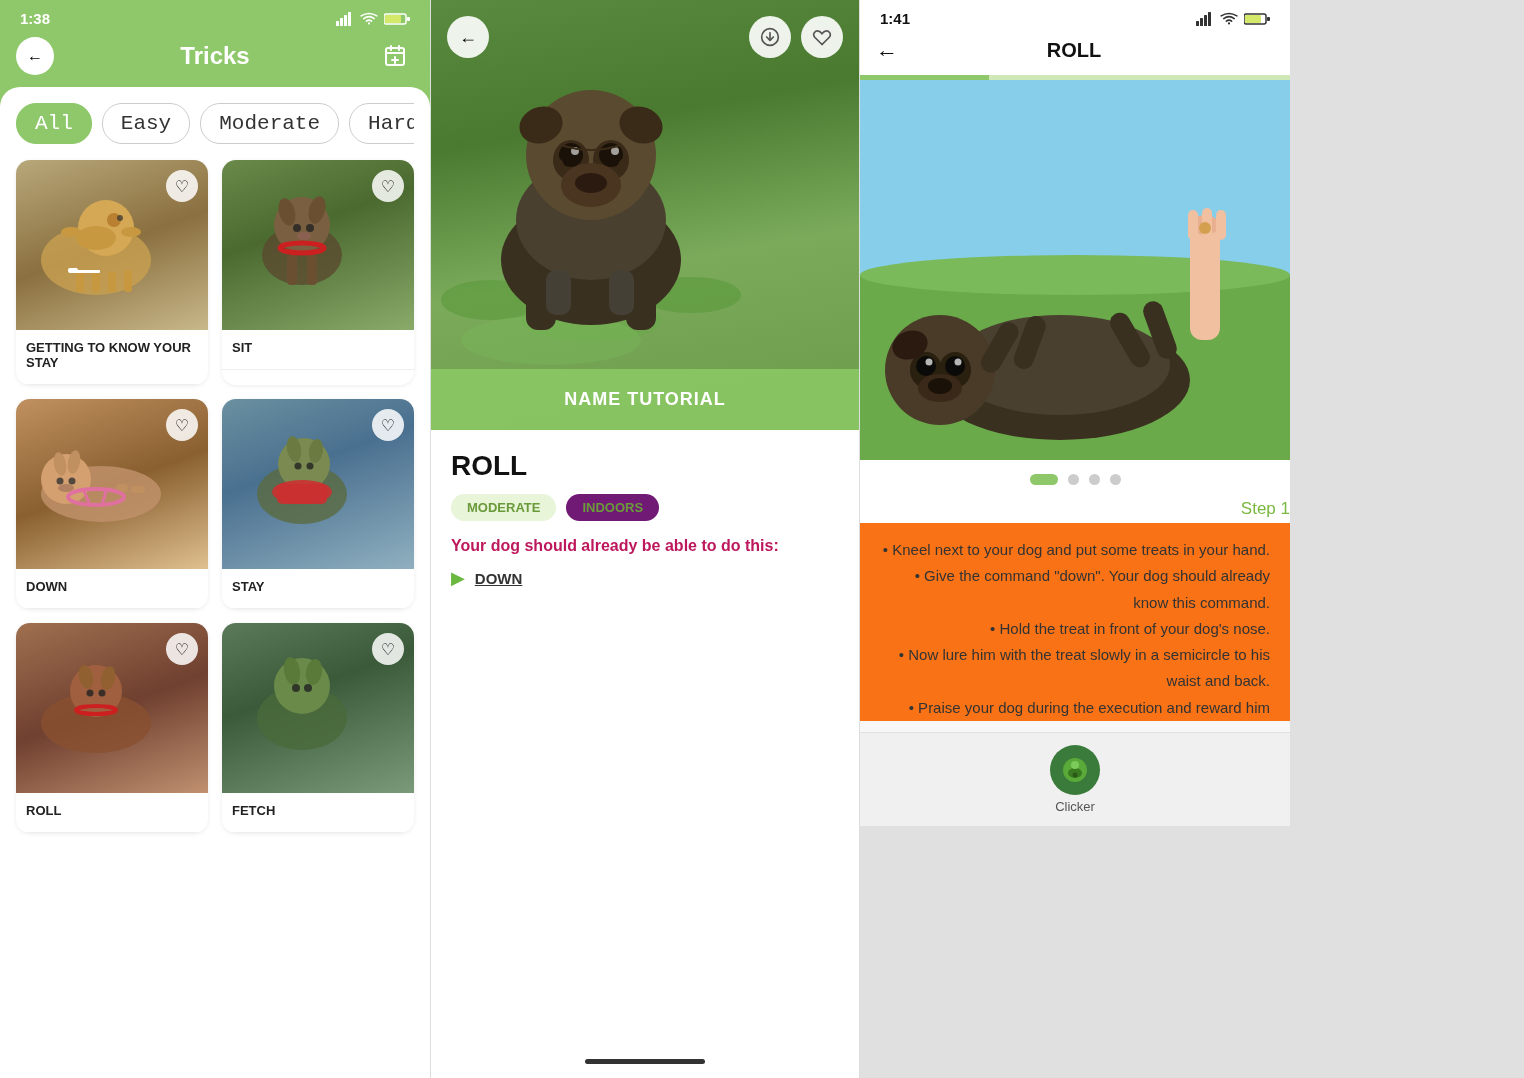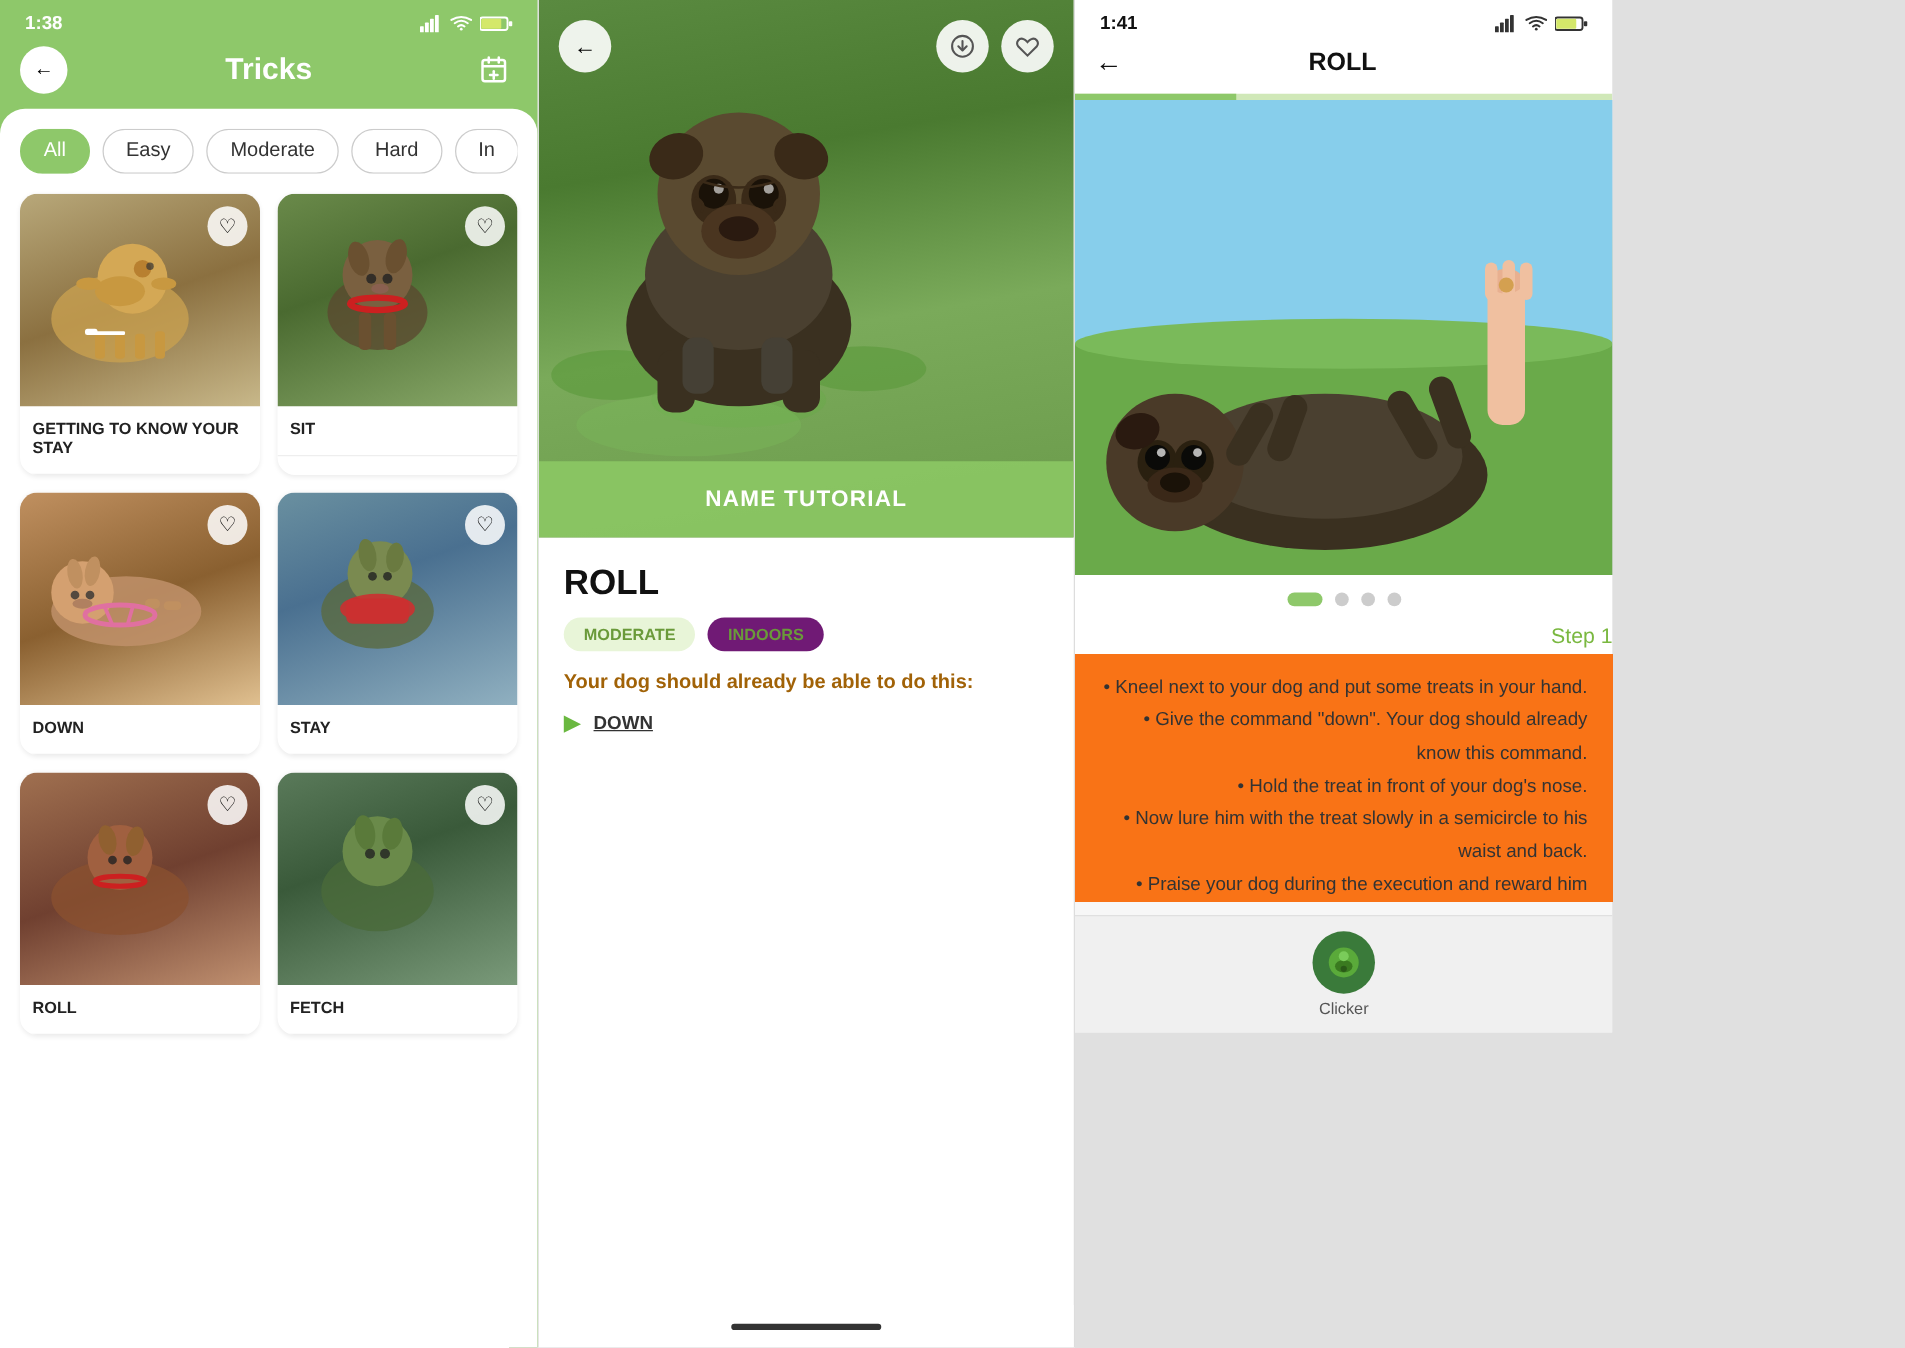--- a/index.html
+++ b/index.html
@@ -79,25 +79,26 @@
     .filter-tabs {
       display: flex;
       gap: 10px;
       margin-bottom: 16px;
       overflow-x: hidden;
     }
     .filter-tab {
       padding: 8px 18px;
       border-radius: 20px;
       border: 1.5px solid #ccc;
-      font-size: 16px;
+      font-size: 21px;
       cursor: pointer;
       white-space: nowrap;
       background: white;
       color: #333;
+      font-family: Liberation Mono, monospace;
     }
     .filter-tab.active {
       background: #8ec86a;
       border-color: #8ec86a;
       color: white;
     }
     .tricks-grid {
       display: grid;
       grid-template-columns: 1fr 1fr;
       gap: 14px;
@@ -235,21 +236,21 @@
     .tag-indoors { background: #701a75; color: #6a9a3a; }
     .detail-desc {
       font-size: 15px;
       color: #444;
       line-height: 1.6;
       margin-bottom: 24px;
     }
     .prereq-title {
       font-size: 16px;
       font-weight: 700;
-      color: #a16207;
+      color: #be185d;
       margin-bottom: 12px;
     }
     .prereq-item {
       display: flex;
       align-items: center;
       gap: 10px;
       cursor: pointer;
     }
     .prereq-play {
       color: #6ab840;

